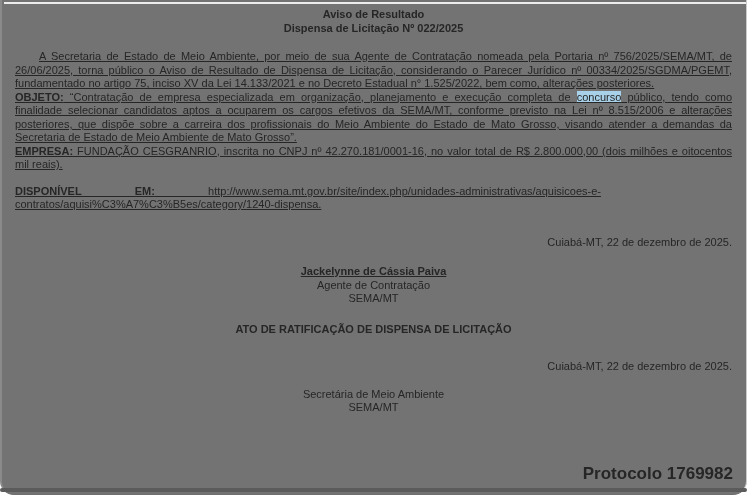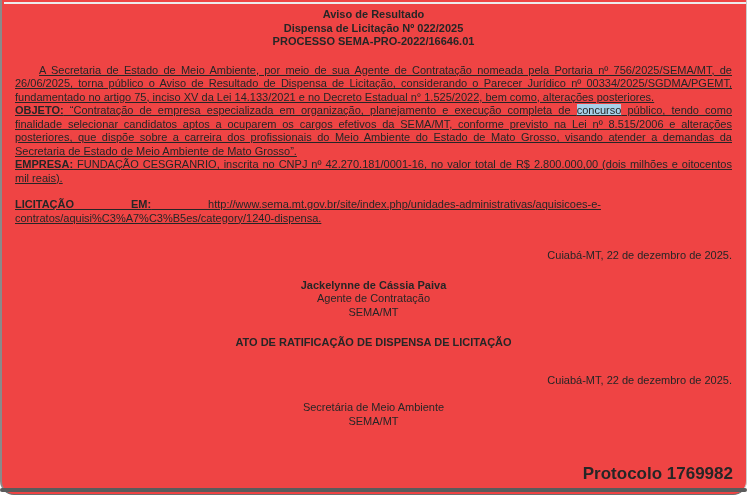--- a/index.html
+++ b/index.html
@@ -11,21 +11,21 @@
     position: relative;
     overflow: hidden;
   }
   .page {
     position: absolute; inset: 0;
     border-left: 2px solid #8a8a8a;
     border-right: 1px solid #cccccc;
     border-bottom: 1px solid #6e6e6e;
     border-radius: 0 0 14px 14px;
     box-sizing: border-box;
-    background: #ef4444;
+    background: #737373;
   }
   .top-rule {
     position: absolute; top: 2px; left: 2px; right: 0;
     height: 2px; background: #ececec;
   }
   .bottom-bar {
     position: absolute; left: 0; right: 0; bottom: 3px;
     height: 4px; background: #5b5b5b; border-radius: 2px;
   }
   .content {
@@ -37,49 +37,48 @@
   .para { text-align: justify; margin: 0 0 0 0; text-decoration: underline; }
   .para.indent { text-indent: 24px; }
   .m15 { margin-top: 15px; }
   .m13 { margin-top: 13px; }
   .b { font-weight: bold; }
   .hl { background: #a8d1e9; }
   .url-para { max-width: 586px; overflow-wrap: anywhere; }
   .date-line { text-align: right; margin-top: 24px; }
   .sig { text-align: center; margin-top: 16px; }
   .sig.m14 { margin-top: 14px; }
-  .sig-name { font-weight: bold; }
+  .sig-name { font-weight: bold; text-decoration: underline; }
   .ato-heading { text-align: center; font-weight: bold; margin-top: 17px; }
   .para.ratifico { margin-top: 12px; text-indent: 24px; }
   .protocol {
     position: absolute; right: 13px; bottom: 10px;
     font-weight: bold; font-size: 17px;
   }
 </style>
 </head>
 <body>
 
 <div class="page">
   <div class="top-rule"></div>
 
   <div class="content">
 
     <div class="heading">
       <div>Aviso de Resultado</div>
       <div>Dispensa de Licitação Nº 022/2025</div>
-      <div>PROCESSO SEMA-PRO-2022/16646.01</div>
     </div>
 
     <p class="para indent m15">A Secretaria de Estado de Meio Ambiente, por meio de sua Agente de Contratação nomeada pela Portaria nº 756/2025/SEMA/MT, de 26/06/2025, torna público o Aviso de Resultado de Dispensa de Licitação, considerando o Parecer Jurídico nº 00334/2025/SGDMA/PGEMT, fundamentado no artigo 75, inciso XV da Lei 14.133/2021 e no Decreto Estadual n° 1.525/2022, bem como, alterações posteriores.</p>
 
     <p class="para"><span class="b">OBJETO:</span><span> “Contratação de empresa especializada em organização, planejamento e execução completa de </span><span class="hl">concurso</span><span> público, tendo como finalidade selecionar candidatos aptos a ocuparem os cargos efetivos da SEMA/MT, conforme previsto na Lei nº 8.515/2006 e alterações posteriores, que dispõe sobre a carreira dos profissionais do Meio Ambiente do Estado de Mato Grosso, visando atender a demandas da Secretaria de Estado de Meio Ambiente de Mato Grosso”.</span></p>
 
     <p class="para"><span class="b">EMPRESA:</span><span> FUNDAÇÃO CESGRANRIO, inscrita no CNPJ nº 42.270.181/0001-16, no valor total de R$ 2.800.000,00 (dois milhões e oitocentos mil reais).</span></p>
 
-    <p class="para m13 url-para"><span class="b">LICITAÇÃO EM:</span><span> http://www.sema.mt.gov.br/site/index.php/unidades-administrativas/aquisicoes-e-contratos/aquisi%C3%A7%C3%B5es/category/1240-dispensa.</span></p>
+    <p class="para m13 url-para"><span class="b">DISPONÍVEL EM:</span><span> http://www.sema.mt.gov.br/site/index.php/unidades-administrativas/aquisicoes-e-contratos/aquisi%C3%A7%C3%B5es/category/1240-dispensa.</span></p>
 
     <div class="date-line">Cuiabá-MT, 22 de dezembro de 2025.</div>
 
     <div class="sig">
       <div class="sig-name">Jackelynne de Cássia Paiva</div>
       <div>Agente de Contratação</div>
       <div>SEMA/MT</div>
     </div>
 
     <div class="ato-heading">ATO DE RATIFICAÇÃO DE DISPENSA DE LICITAÇÃO</div>

